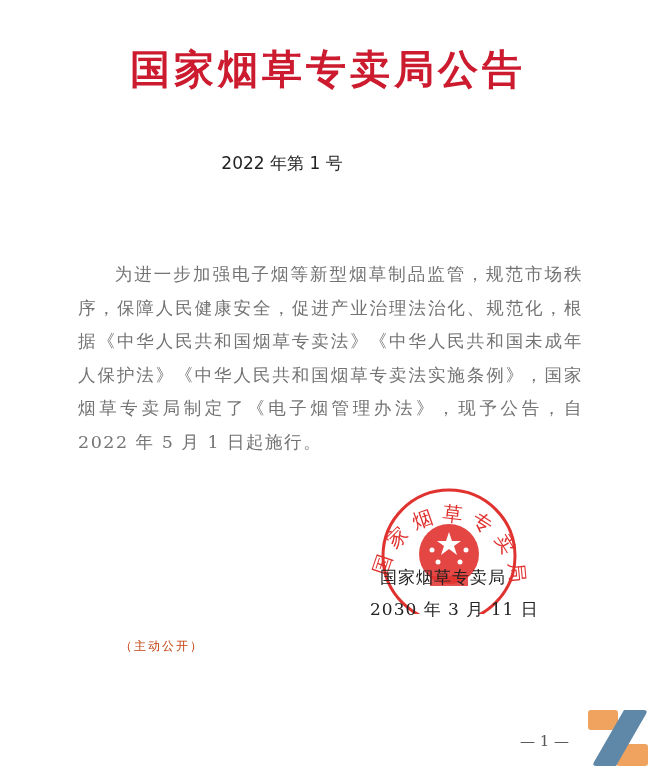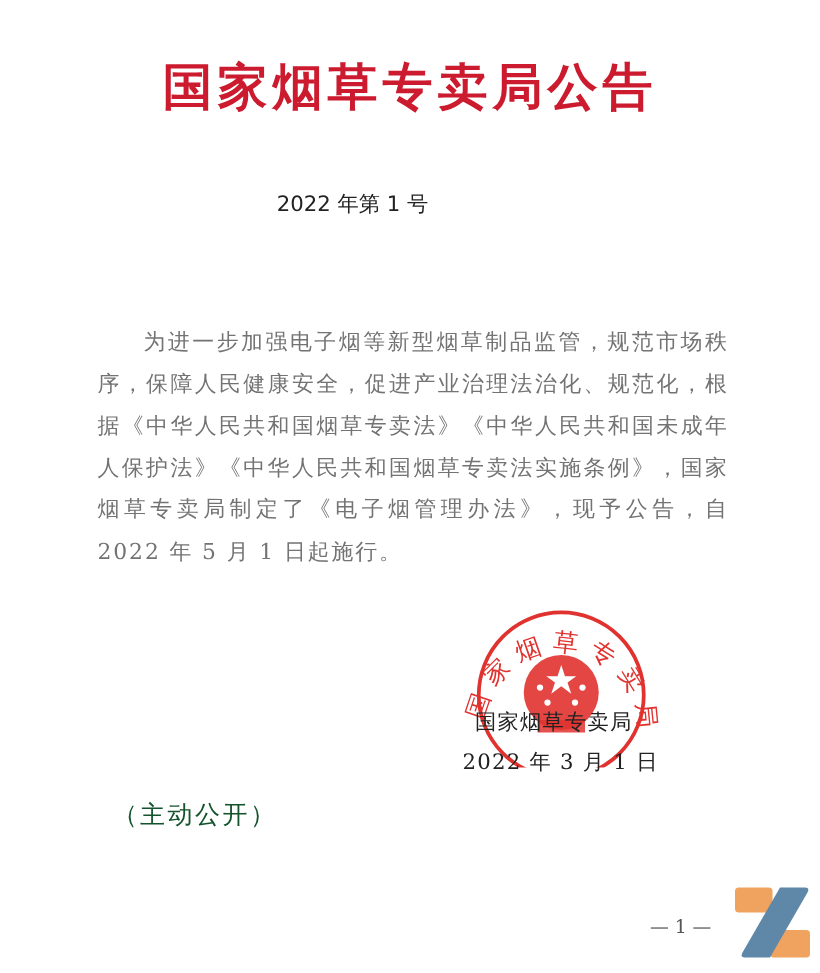--- a/index.html
+++ b/index.html
@@ -8,21 +8,21 @@
   .title { position:absolute; left:0; width:656px; top:42px; text-align:center;
            font-size:40px; letter-spacing:4px; color:#cc1a2e; font-weight:bold; }
   .docno { position:absolute; left:0; width:564px; top:152px; text-align:center;
            font-family:"DejaVu Sans", sans-serif; font-size:17px; color:#222; }
   .body { position:absolute; left:78px; width:505px; top:258px; font-size:17.5px;
           line-height:33.5px; letter-spacing:1.5px; color:#737373; }
   .body p { margin:0; text-indent:2.1em; text-align:justify; }
   .seal { position:absolute; left:368px; top:484px; width:162px; height:130px; }
   .sign { position:absolute; left:380px; top:566px; font-size:17px; color:#222; letter-spacing:1px; }
   .date { position:absolute; left:370px; top:598px; font-size:17px; color:#222; letter-spacing:1px; }
-  .note { position:absolute; left:90px; top:638px; font-size:20px; color:#14532d; letter-spacing:2px; }
+  .note { position:absolute; left:120px; top:638px; font-size:12px; color:#c2410c; letter-spacing:2px; }
   .pagenum { position:absolute; left:520px; top:732px; font-size:15px; color:#555; }
   .logo { position:absolute; left:582px; top:708px; width:70px; height:62px; }
 </style>
 </head>
 <body>
 
 <div class="title">国家烟草专卖局公告</div>
 <div class="docno">2022 年第 1 号</div>
 
 <div class="body">
@@ -40,21 +40,21 @@
   <circle cx="81" cy="70" r="30" fill="#e0322f" opacity="0.9"></circle>
   <polygon points="81,48 84,57 93,57 86,62 89,71 81,65 73,71 76,62 69,57 78,57" fill="#fff"></polygon>
   <circle cx="64" cy="66" r="2.5" fill="#fff"></circle>
   <circle cx="98" cy="66" r="2.5" fill="#fff"></circle>
   <circle cx="70" cy="78" r="2.5" fill="#fff"></circle>
   <circle cx="92" cy="78" r="2.5" fill="#fff"></circle>
   <rect x="62" y="92" width="38" height="10" fill="#e0322f" opacity="0.85"></rect>
 </svg>
 
 <div class="sign">国家烟草专卖局</div>
-<div class="date">2022 年 3 月 1 日</div>
+<div class="date">2030 年 3 月 11 日</div>
 <div class="note">（主动公开）</div>
 <div class="pagenum">— 1 —</div>
 
 <svg class="logo" viewBox="0 0 70 62">
   <rect x="6" y="2" width="30" height="20" rx="3" fill="#f0a35e"></rect>
   <rect x="34" y="36" width="32" height="22" rx="3" fill="#f0a35e"></rect>
   <path d="M 42 2 L 62 2 Q 66 2 64 6 L 34 58 L 14 58 Q 10 58 12 54 Z" fill="#5f88a8"></path>
 </svg>
 
 </body></html>

